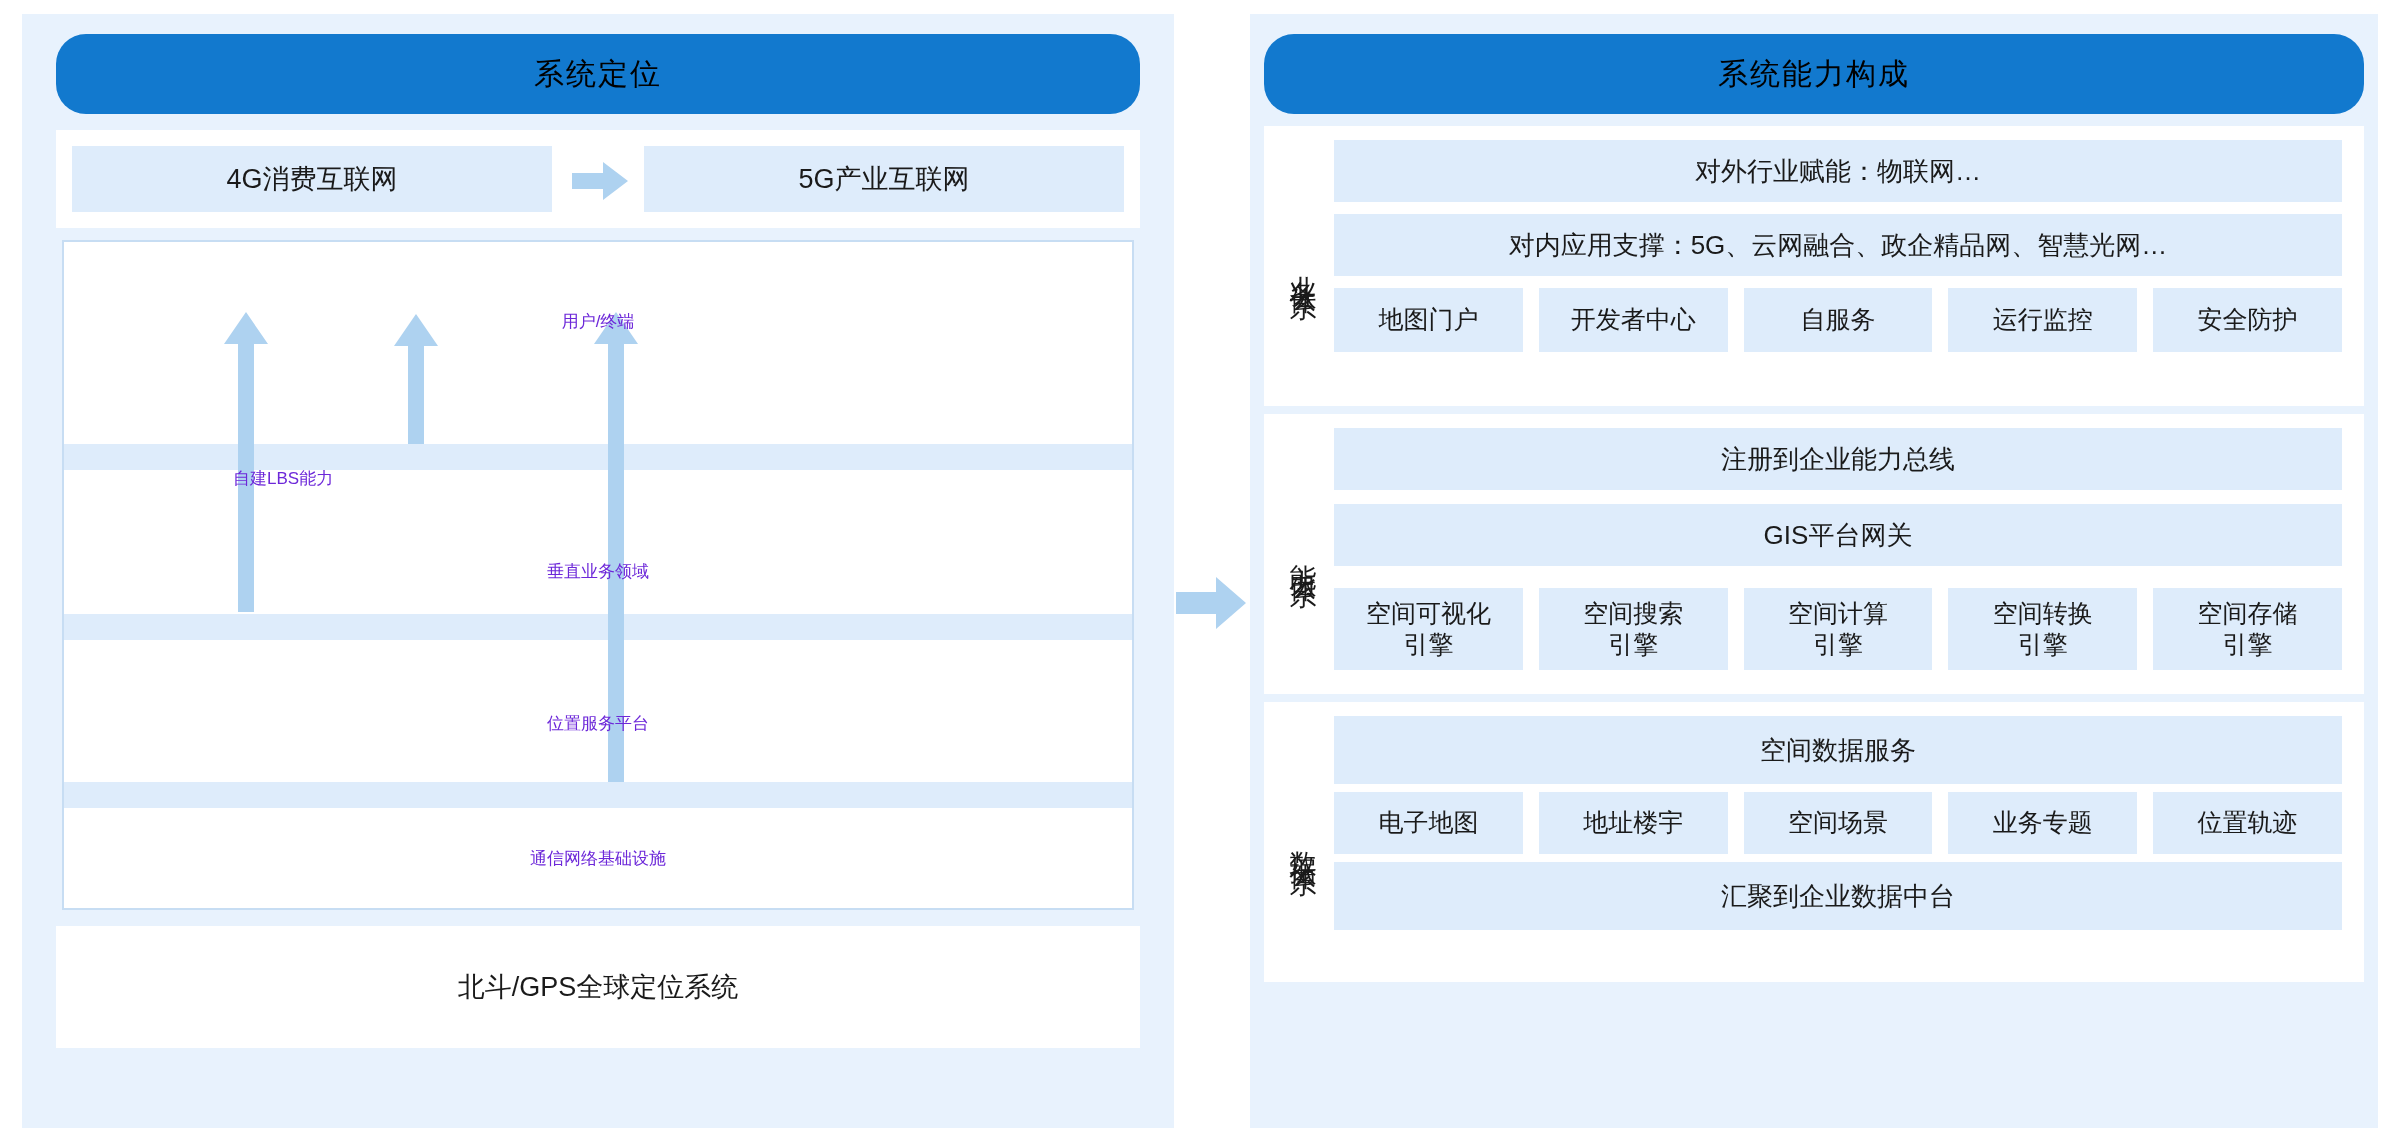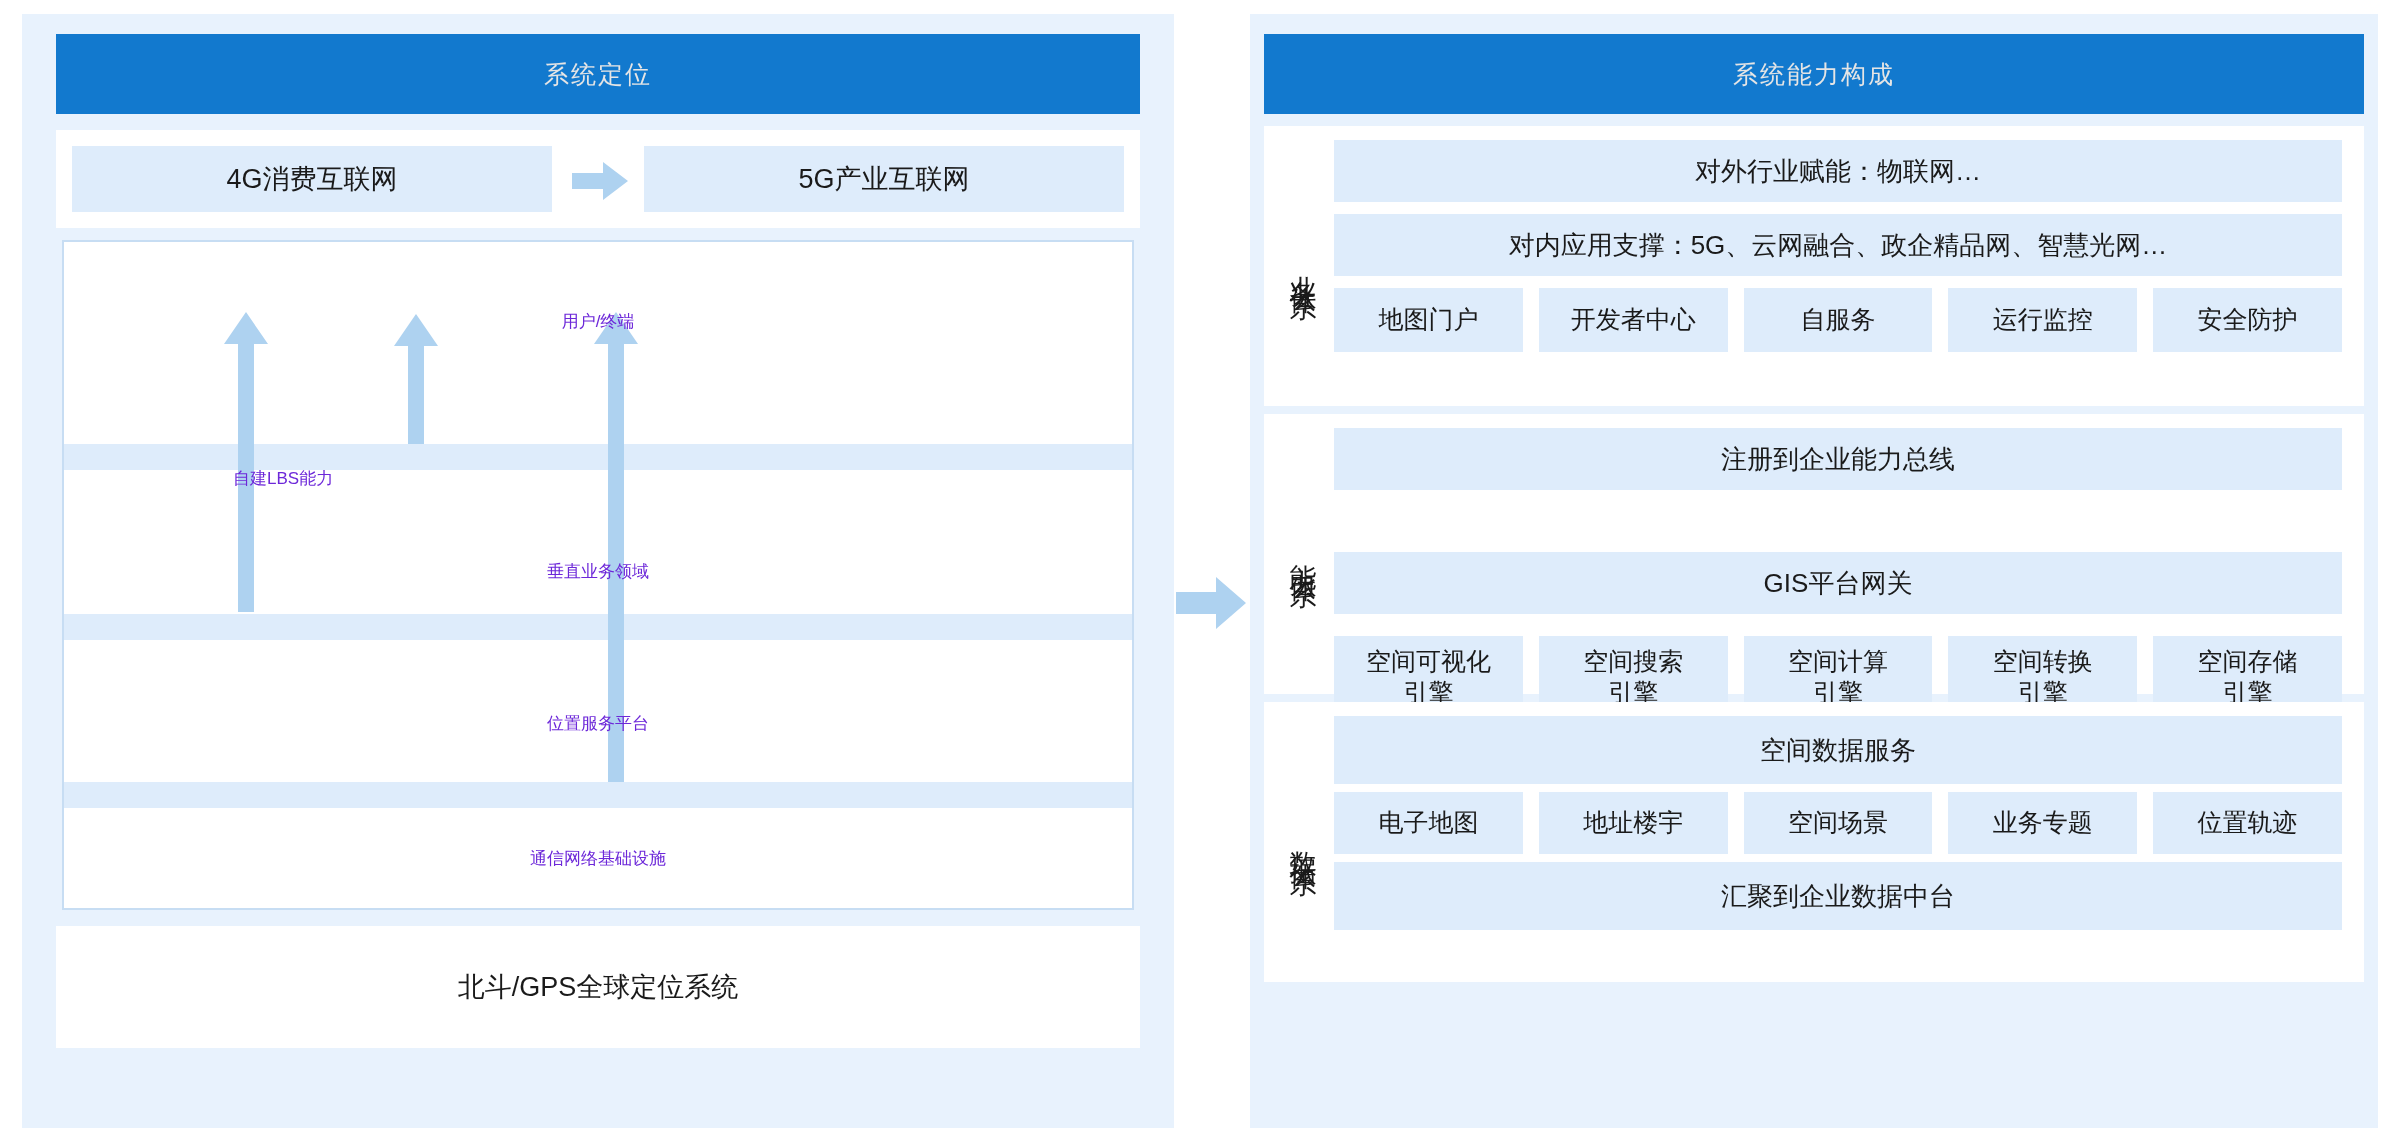--- a/index.html
+++ b/index.html
@@ -24,27 +24,28 @@
 
   
   .panel {
     position: absolute;
     background: #e8f2fd;
     box-sizing: border-box;
   }
   .panel-header {
     position: absolute;
     background: #1279ce;
-    color: #e5e5e5;
-    display: flex;
-    align-items: center;
-    justify-content: center;
-    font-size: 25px;
+    color: #000000;
+    display: flex;
+    align-items: center;
+    justify-content: center;
+    font-size: 30px;
     letter-spacing: 2px;
     box-sizing: border-box;
+    border-radius: 30px;
   }
 
   
   #left-panel { left: 22px; top: 14px; width: 1152px; height: 1114px; }
   #left-panel .panel-header { left: 34px; top: 20px; width: 1084px; height: 80px; }
 
   .lp-white-box {
     position: absolute;
     background: #ffffff;
     box-sizing: border-box;
@@ -195,21 +196,21 @@
   
   #biz-bar-1 { height: 62px; }
   #biz-gap-1 { height: 12px; }
   #biz-bar-2 { height: 62px; }
   #biz-gap-2 { height: 12px; }
   #biz-chips { height: 64px; }
 
   
   #cap-bar-1 { height: 62px; }
   #cap-gap-1 { height: 14px; }
-  #cap-bar-2 { height: 62px; margin-top: 48px; }
+  #cap-bar-2 { height: 62px; }
   #cap-gap-2 { height: 12px; }
   #cap-chips { height: 82px; margin-top: 10px; }
 
   
   #dat-bar-1 { height: 68px; }
   #dat-gap-1 { height: 8px;  }
   #dat-chips { height: 62px; }
   #dat-gap-2 { height: 8px;  }
   #dat-bar-2 { height: 68px; }
 </style>

